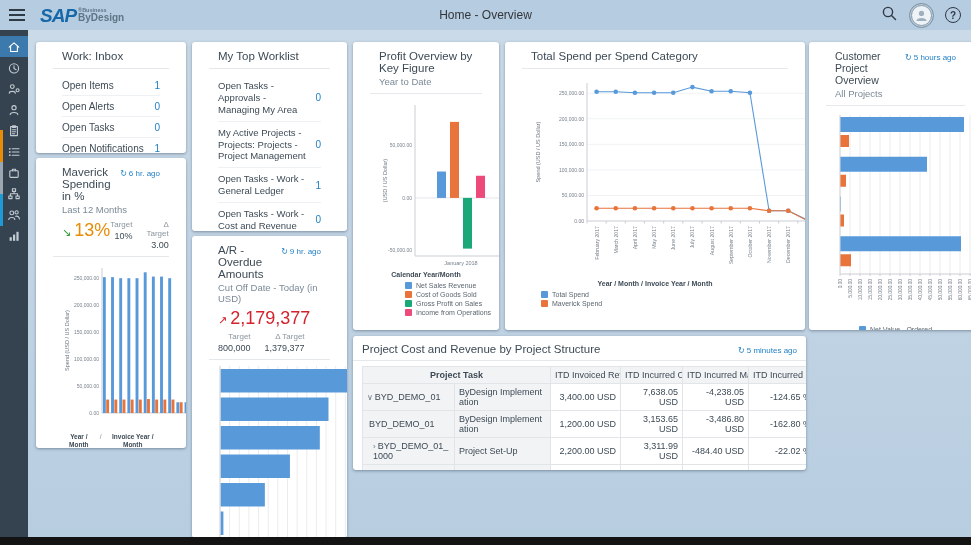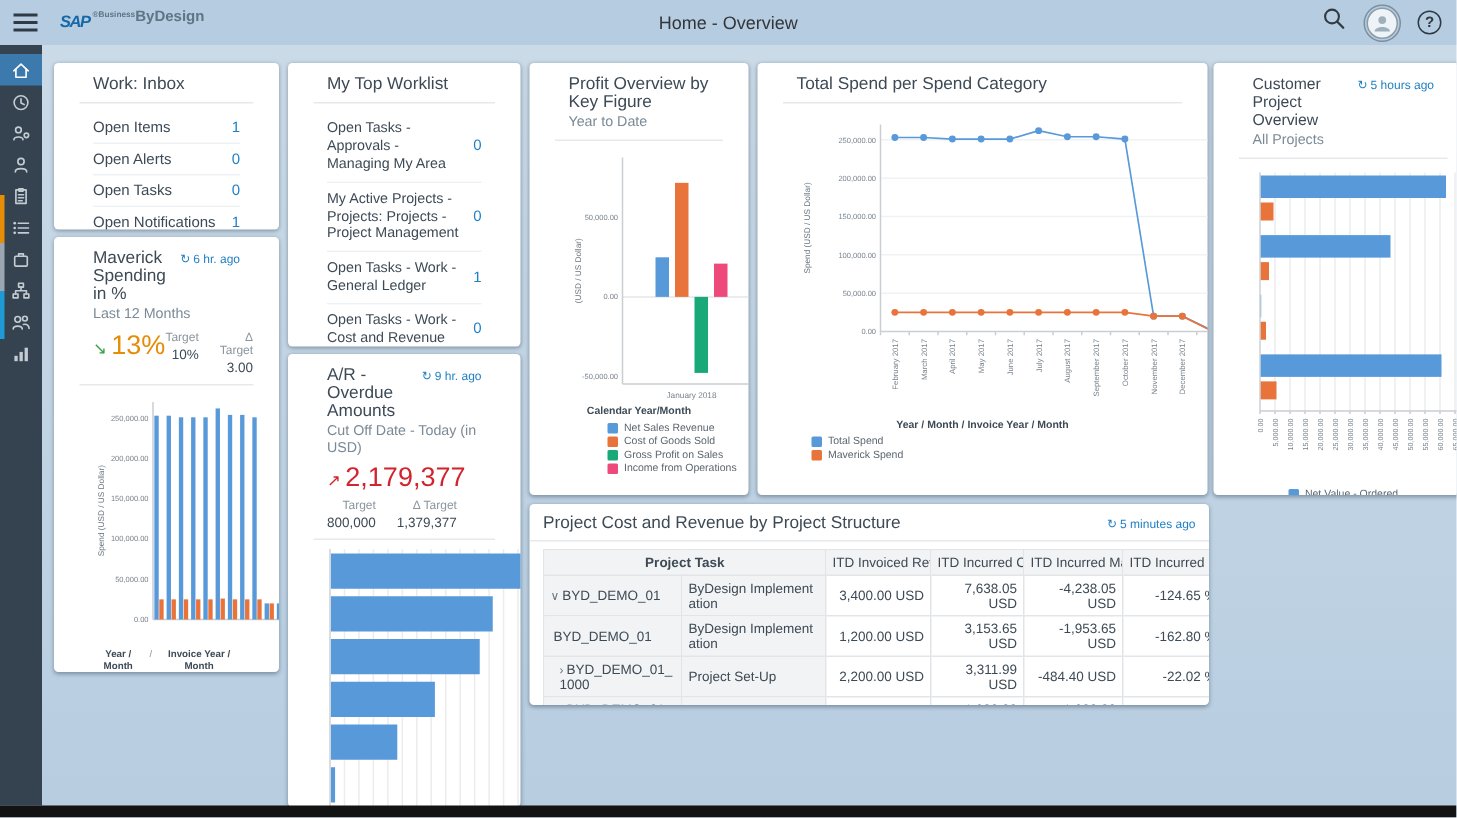--- a/index.html
+++ b/index.html
@@ -4,22 +4,22 @@
 <style>
   *{margin:0;padding:0;box-sizing:border-box}
   html,body{width:971px;height:545px;overflow:hidden}
   body{position:relative;font-family:"Liberation Sans","DejaVu Sans",sans-serif;background:linear-gradient(180deg,#ccdbe8,#b7cde0);color:#3d4a55}
   svg{font-family:inherit}
   
   .topbar{position:absolute;left:0;top:0;width:971px;height:30px;background:#b6cce0;display:flex;align-items:center;z-index:5}
   .hamb{width:30px;height:30px;display:flex;flex-direction:column;justify-content:center;align-items:center;gap:3px;cursor:pointer;margin-left:2px}
   .hamb span{display:block;width:16px;height:2px;background:#2f3a44}
   .logo{display:flex;align-items:flex-start;margin-left:8px}
-  .logo-sap{font-size:11px;font-weight:bold;font-style:italic;color:#1668a8;letter-spacing:-1px;line-height:17px}
-  .logo-right{display:flex;flex-direction:row;margin-left:2px}
+  .logo-sap{font-size:19px;font-weight:bold;font-style:italic;color:#1668a8;letter-spacing:-1px;line-height:17px}
+  .logo-right{display:flex;flex-direction:column;margin-left:2px}
   .logo-biz{font-size:5.5px;color:#5d7585;font-weight:bold;line-height:6px}
   .logo-byd{font-size:10px;color:#5d7585;font-weight:bold;line-height:10px}
   .tb-title{position:absolute;left:50%;transform:translateX(-50%);font-size:12px;color:#32363a}
   .tb-icons{position:absolute;right:10px;display:flex;align-items:center;gap:13px}
   .avatar{width:21px;height:21px;border-radius:50%;background:#eef3f7;border:1px solid #8c9ba8;display:flex;align-items:center;justify-content:center;outline:1px solid #7d8f9e;outline-offset:1px;cursor:pointer}
   .help{width:16px;height:16px;border:1.4px solid #2f3a44;border-radius:50%;font-size:10px;font-weight:bold;color:#2f3a44;display:flex;align-items:center;justify-content:center;cursor:pointer}
   
   .sidebar{position:absolute;left:0;top:30px;width:28px;height:507px;background:#35424f;z-index:4;padding-top:6px}
   .snav{width:28px;height:21px;display:flex;align-items:center;justify-content:center;cursor:pointer}
   .snav.active{background:#3c79ad}
@@ -604,21 +604,21 @@
           <td class="num">3,400.00 USD</td>
           <td class="num">7,638.05 USD</td>
           <td class="num">-4,238.05 USD</td>
           <td class="num">-124.65 %</td>
         </tr>
         <tr>
           <td class="c-task "><span class="chev"></span>BYD_DEMO_01</td>
           <td class="c-desc">ByDesign Implementation</td>
           <td class="num">1,200.00 USD</td>
           <td class="num">3,153.65 USD</td>
-          <td class="num">-1,953.65 USD</td>
+          <td class="num">-3,486.80 USD</td>
           <td class="num">-162.80 %</td>
         </tr>
         <tr>
           <td class="c-task ind1"><span class="chev">›</span>BYD_DEMO_01_1000</td>
           <td class="c-desc">Project Set-Up</td>
           <td class="num">2,200.00 USD</td>
           <td class="num">3,311.99 USD</td>
           <td class="num">-484.40 USD</td>
           <td class="num">-22.02 %</td>
         </tr>

